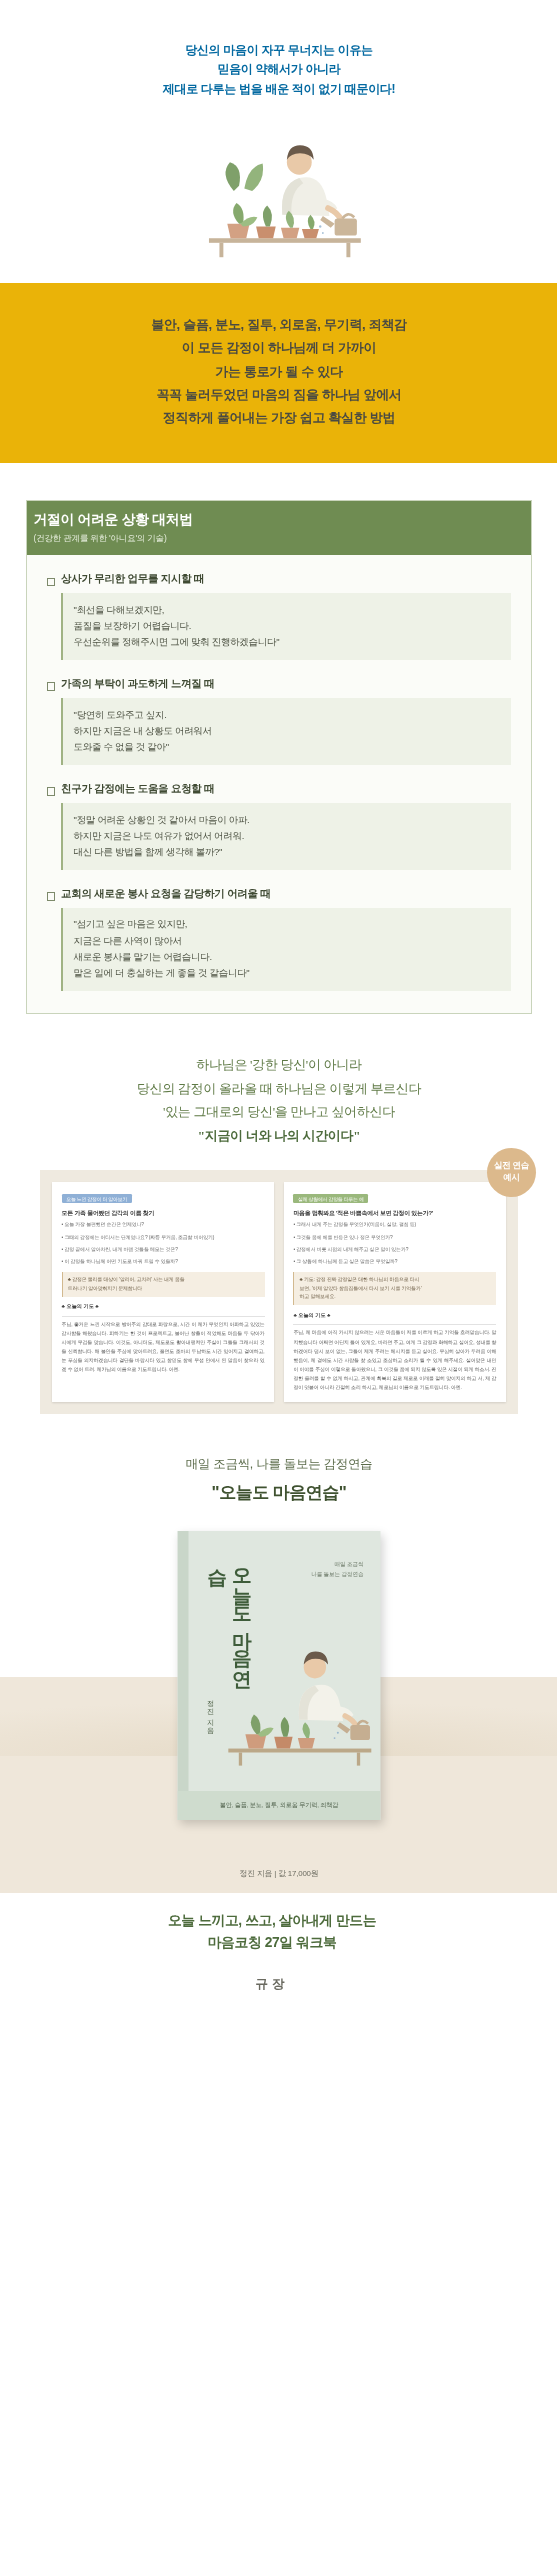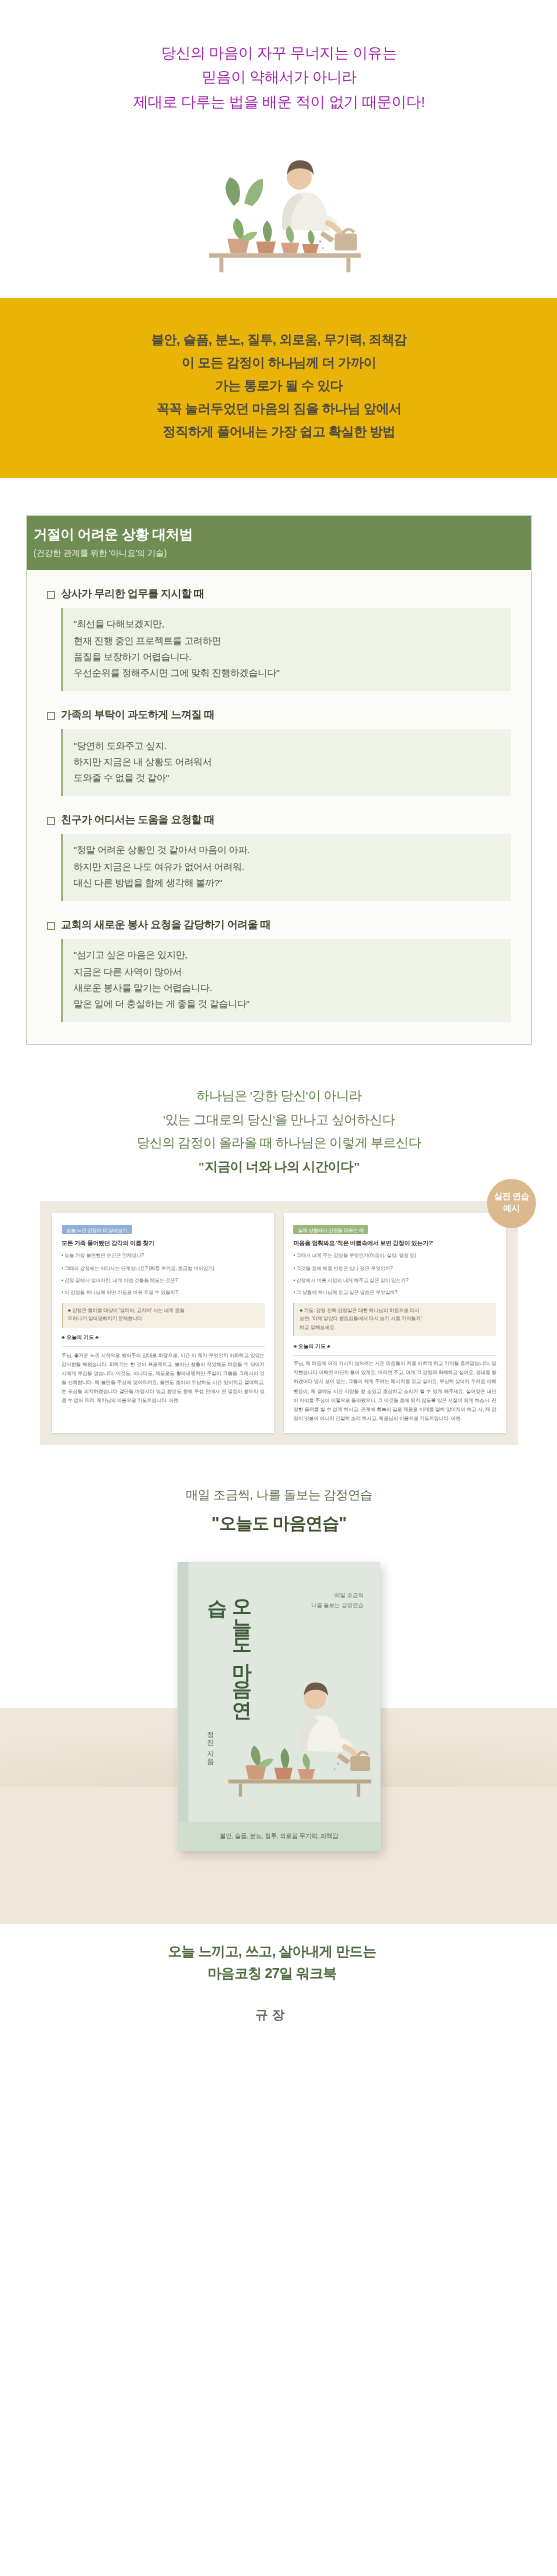--- a/index.html
+++ b/index.html
@@ -20,23 +20,23 @@
     position: relative;
     overflow: hidden;
   }
 
   
   .hero {
     padding: 41px 26px 0 26px;
     text-align: center;
   }
   .hero-line {
-    font-size: 15px;
-    font-weight: normal;
-    color: #a21caf;
+    font-size: 12px;
+    font-weight: bold;
+    color: #0369a1;
     line-height: 1.62;
     letter-spacing: -0.3px;
   }
 
   
   .illus-wrap {
     margin: 29px auto 0 auto;
     width: 216px;
     height: 138px;
     position: relative;
@@ -80,21 +80,21 @@
     margin-top: 3.9px;
     color: #e7eedd;
     letter-spacing: -0.2px;
   }
   .card-body { padding: 17px 19.7px 19.7px 19.7px; }
 
   .case { margin-bottom: 17px; }
   .case:last-child { margin-bottom: 2.6px; }
   .case-title {
     display: flex;
-    align-items: center;
+    align-items: flex-end;
     gap: 5.9px;
     font-size: 10.5px;
     font-weight: bold;
     color: #3f4a33;
     letter-spacing: -0.3px;
   }
   .chk {
     display: inline-block;
     width: 8.5px;
     height: 8.5px;
@@ -421,42 +421,41 @@
     </div>
     <div class="card-body">
 
       <div class="case">
         <div class="case-title">
           <span class="chk"></span>
           <span>상사가 무리한 업무를 지시할 때</span>
         </div>
         <div class="quote-box">
           <div class="quote-line">"최선을 다해보겠지만,</div>
-          <div class="quote-line">현재 진행 중인 프로젝트를 고려하면</div>
           <div class="quote-line">품질을 보장하기 어렵습니다.</div>
           <div class="quote-line">우선순위를 정해주시면 그에 맞춰 진행하겠습니다"</div>
         </div>
       </div>
 
       <div class="case">
         <div class="case-title">
           <span class="chk"></span>
           <span>가족의 부탁이 과도하게 느껴질 때</span>
         </div>
         <div class="quote-box">
           <div class="quote-line">"당연히 도와주고 싶지.</div>
           <div class="quote-line">하지만 지금은 내 상황도 어려워서</div>
           <div class="quote-line">도와줄 수 없을 것 같아"</div>
         </div>
       </div>
 
       <div class="case">
         <div class="case-title">
           <span class="chk"></span>
-          <span>친구가 어디서는 도움을 요청할 때</span>
+          <span>친구가 감정에는 도움을 요청할 때</span>
         </div>
         <div class="quote-box">
           <div class="quote-line">"정말 어려운 상황인 것 같아서 마음이 아파.</div>
           <div class="quote-line">하지만 지금은 나도 여유가 없어서 어려워.</div>
           <div class="quote-line">대신 다른 방법을 함께 생각해 볼까?"</div>
         </div>
       </div>
 
       <div class="case">
         <div class="case-title">
@@ -469,22 +468,22 @@
           <div class="quote-line">새로운 봉사를 맡기는 어렵습니다.</div>
           <div class="quote-line">맡은 일에 더 충실하는 게 좋을 것 같습니다"</div>
         </div>
       </div>
 
     </div>
   </div>
 
   <div class="green-msg">
     <div class="green-msg-line">하나님은 '강한 당신'이 아니라</div>
+    <div class="green-msg-line">당신의 감정이 올라올 때 하나님은 이렇게 부르신다</div>
     <div class="green-msg-line">'있는 그대로의 당신'을 만나고 싶어하신다</div>
-    <div class="green-msg-line">당신의 감정이 올라올 때 하나님은 이렇게 부르신다</div>
     <div class="green-msg-line em">"지금이 너와 나의 시간이다"</div>
   </div>
 
   <div class="samples">
     <div class="badge">
       <span>실전 연습</span>
       <span>예시</span>
     </div>
 
     <div class="sample-strip">
@@ -565,20 +564,21 @@
         <path d="M63 142 q13 -13 24 -9 q-6 13 -20 13" fill="#9dbd83"></path>
         <path d="M88 146 h28 l-4 18 h-20z" fill="#c48a68"></path>
         <path d="M102 146 q-9 -21 2 -30 q11 11 4 30" fill="#779a63"></path>
         <path d="M124 148 h26 l-4 16 h-18z" fill="#cf9c7d"></path>
         <path d="M137 148 q-11 -15 -2 -24 q11 9 6 24" fill="#8fb47a"></path>
       </svg>
 
       <div class="book-bottom-band">불안, 슬픔, 분노, 질투, 외로움 무기력, 죄책감</div>
     </div>
 
+    <div class="book-caption">정진 지음 | 값 17,000원</div>
   </div>
 
   <div class="footer">
     <div class="footer-line">오늘 느끼고, 쓰고, 살아내게 만드는</div>
     <div class="footer-line">마음코칭 27일 워크북</div>
     <div class="publisher">규장</div>
   </div>
 
 </div>
 

